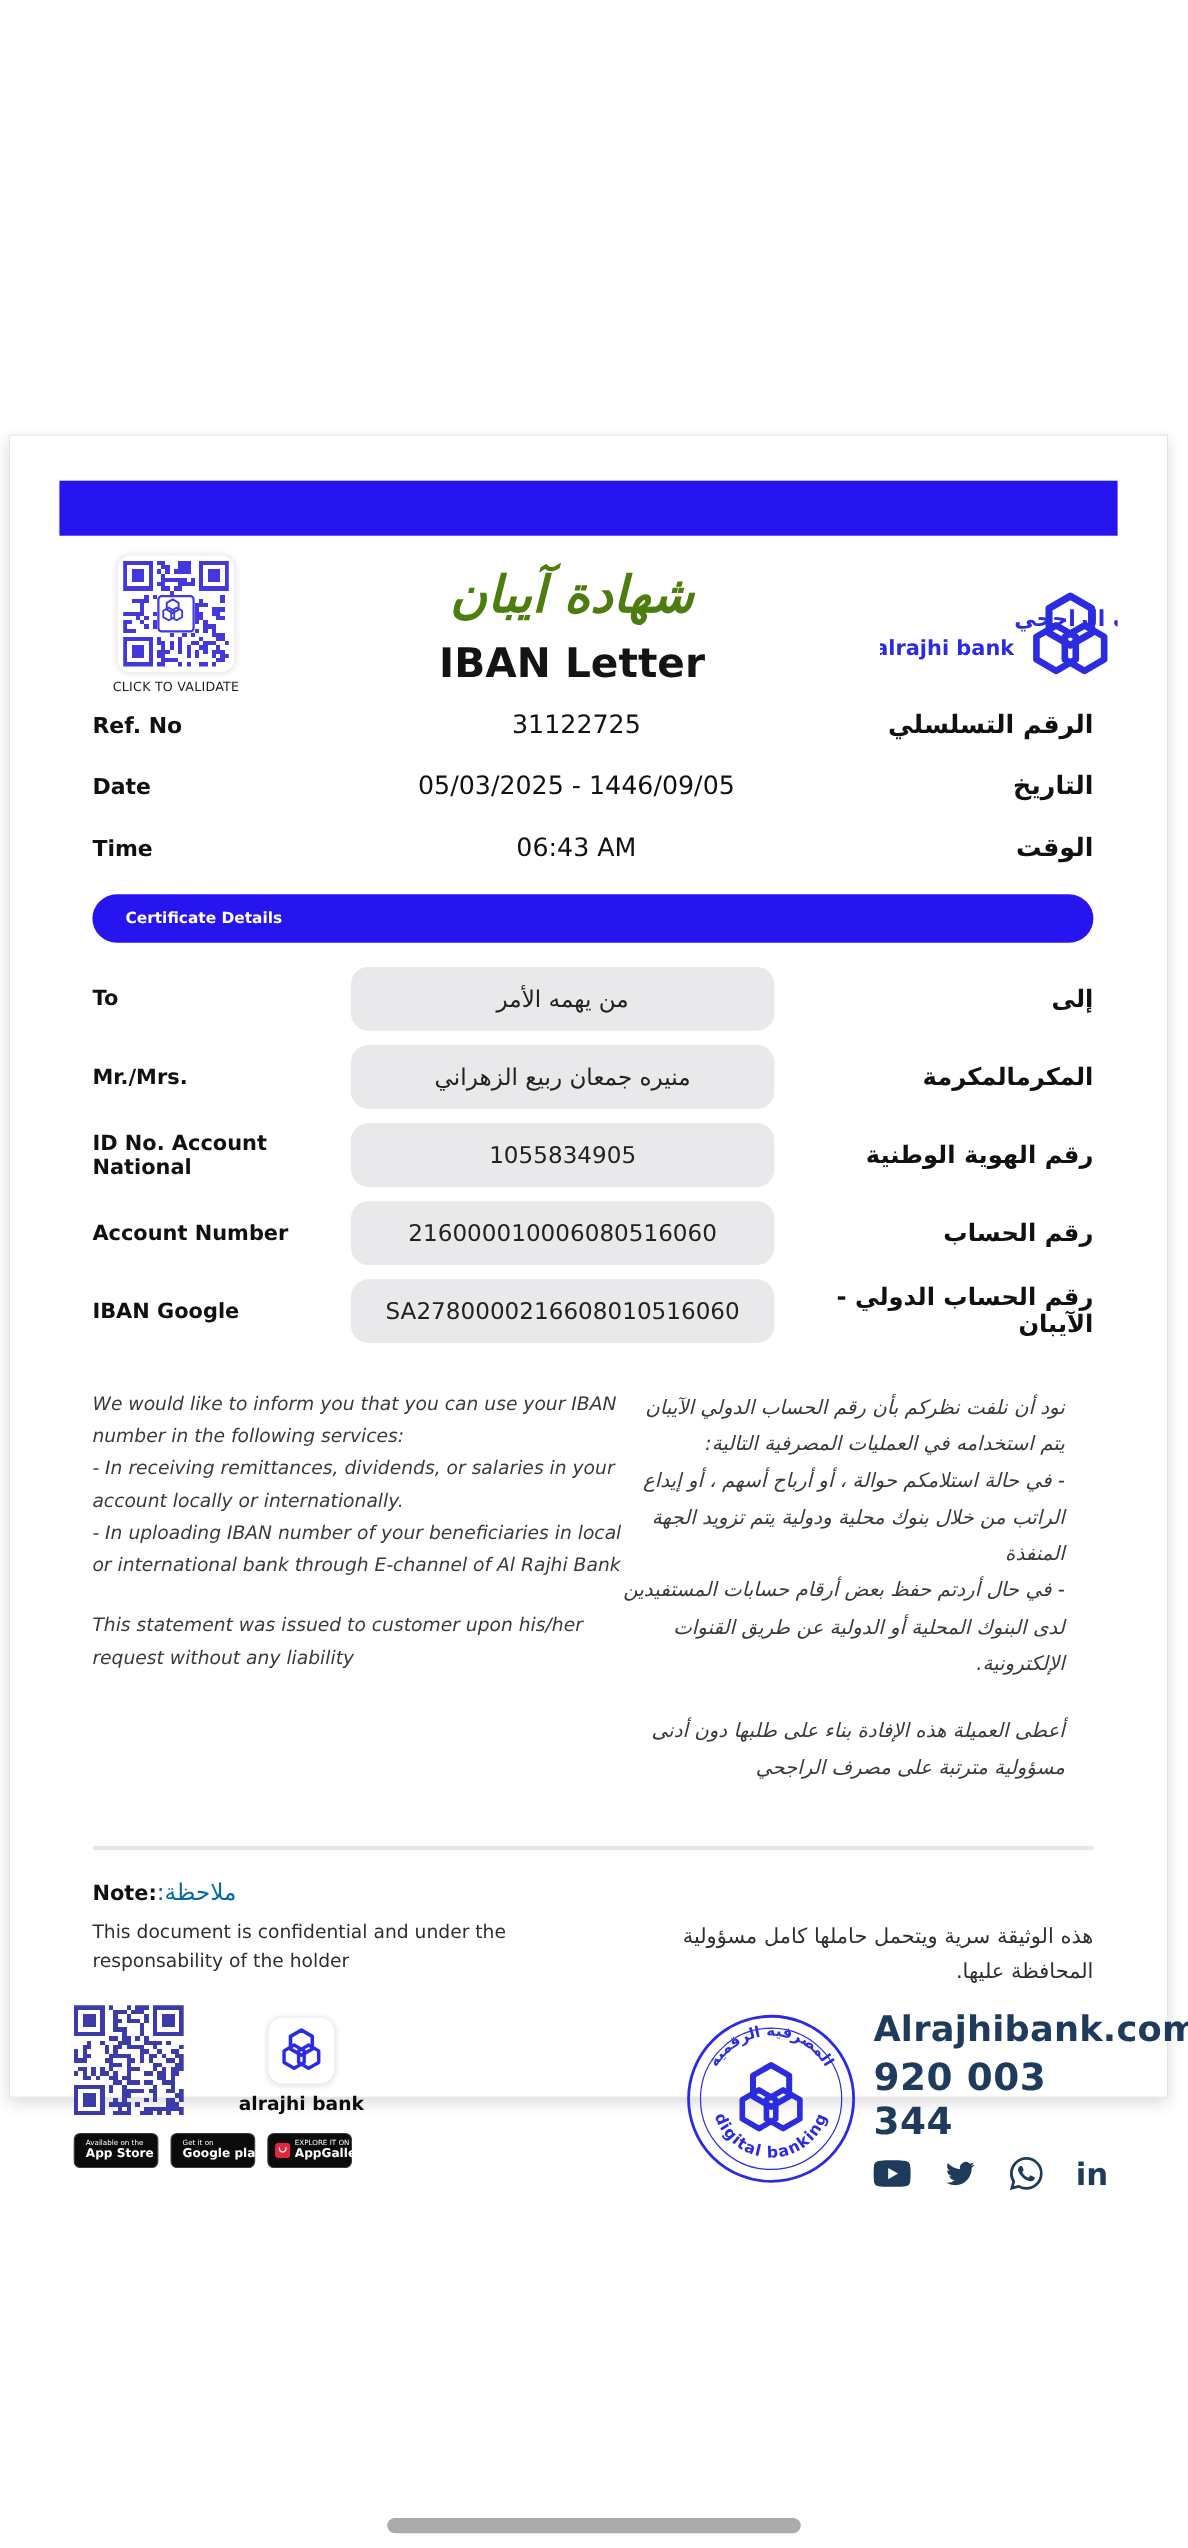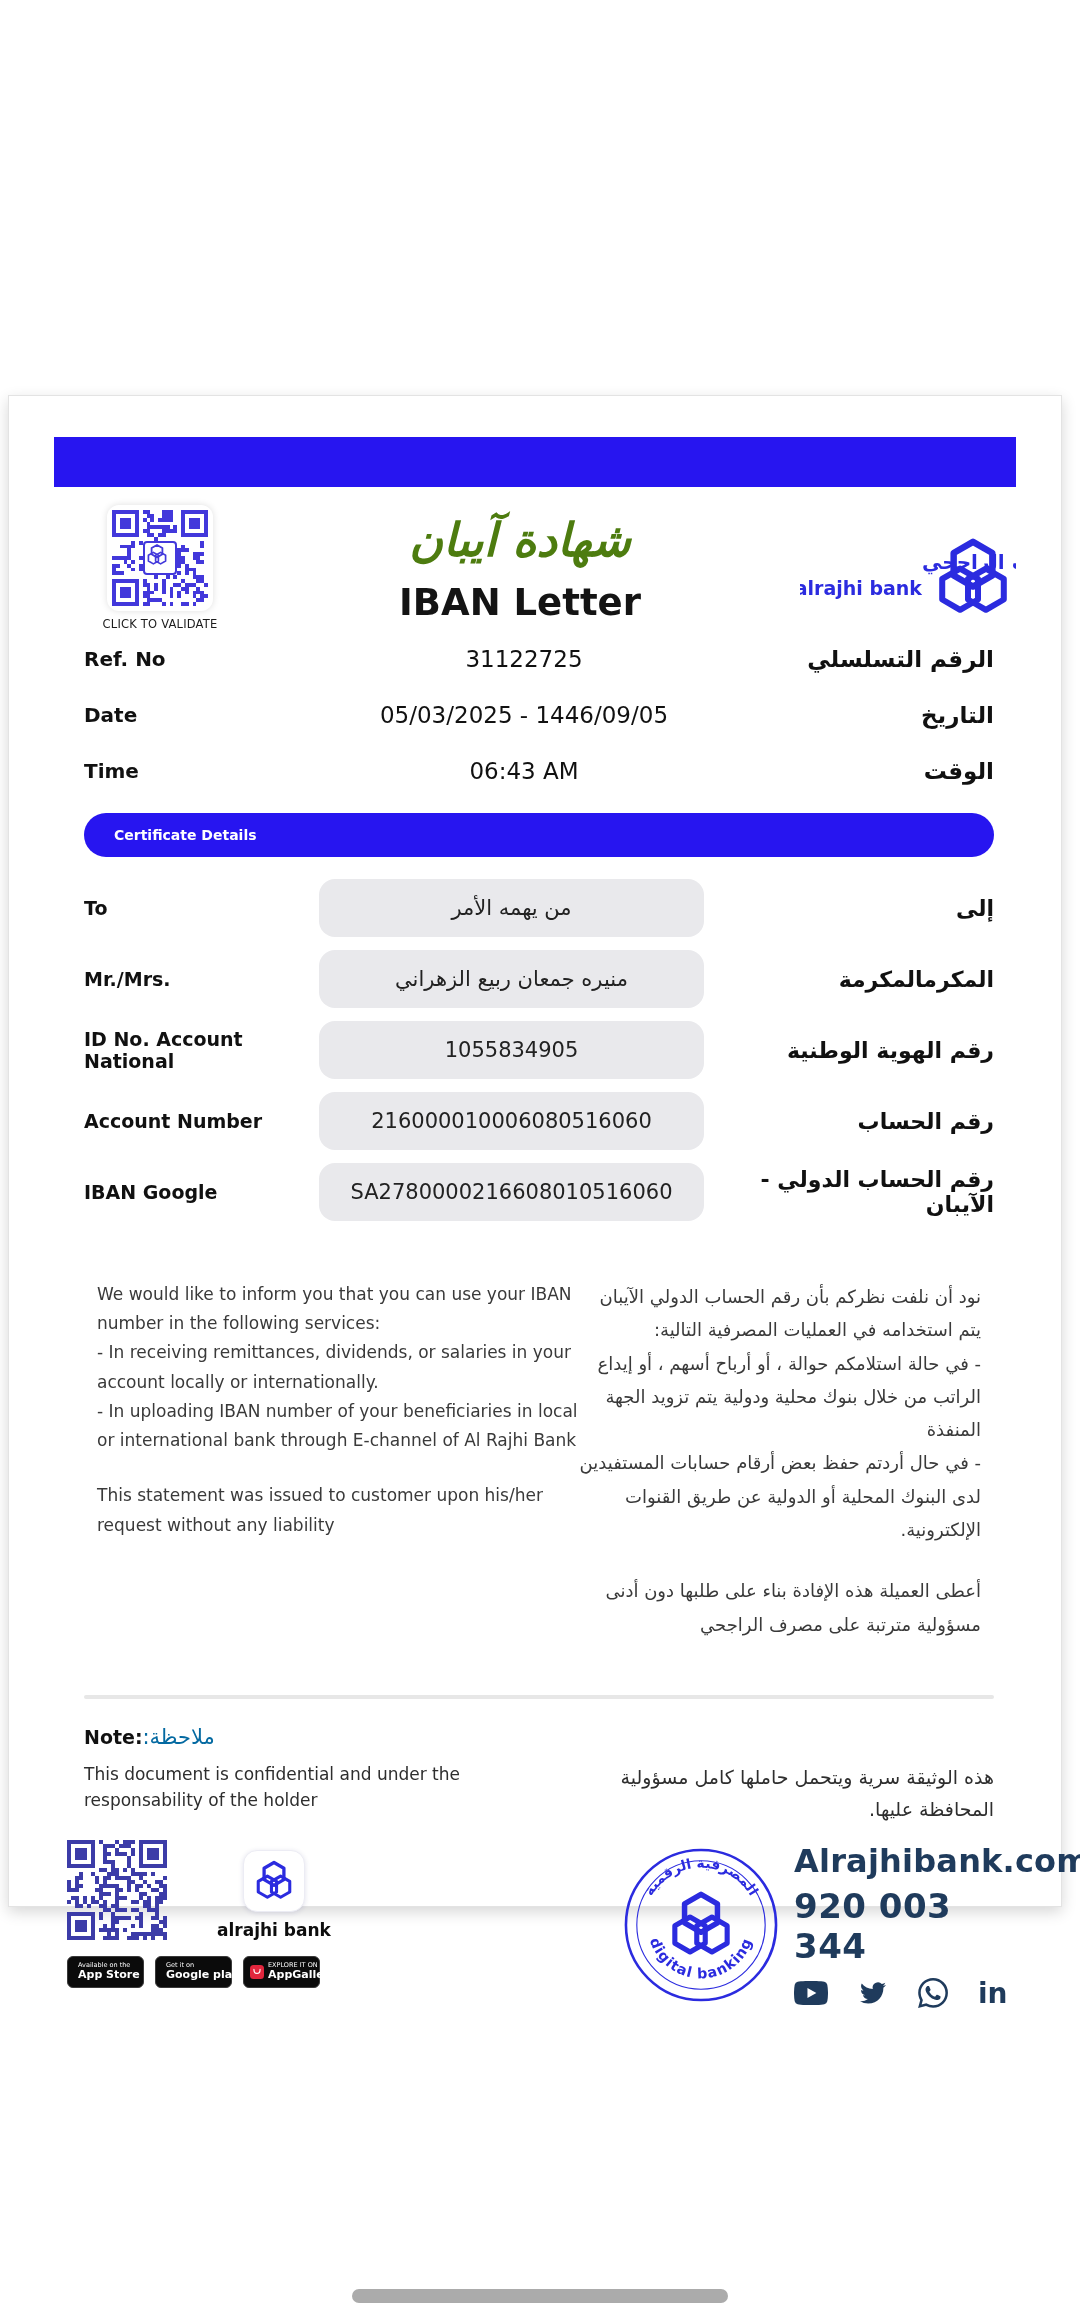--- a/index.html
+++ b/index.html
@@ -42,21 +42,21 @@
   .section-pill{margin:14px 22px 0 30px; height:44px; border-radius:22px; background:var(--accent);
     color:#fff; font-weight:bold; font-size:14px; line-height:44px; padding-left:30px;}
 
   .detail-row{display:grid; grid-template-columns:265px 385px 1fr; align-items:center; margin-top:13px; height:58px;}
   .detail-row.first{margin-top:22px;}
   .d-label{font-weight:bold; font-size:19px; padding-left:30px;}
   .d-pill{background:var(--pill); border-radius:16px; height:58px; line-height:58px;
     text-align:center; font-size:21px; color:#222;}
   .d-label-ar{text-align:right; font-weight:bold; font-size:22px; direction:rtl; padding-right:22px;}
 
-  .info-row{display:flex; justify-content:center; margin-top:59px;}
+  .info-row{display:flex; justify-content:flex-start; margin-top:42px;font-style:italic;}
   .info-en{width:482px; font-size:17px; line-height:1.72; color:#3a3a3a;}
   .info-en .closing{margin-top:26px;}
   .info-ar{width:402px; direction:rtl; text-align:right; font-size:18px; line-height:1.85; color:#3a3a3a;}
   .info-ar .closing{margin-top:28px;}
 
   .divider{margin:54px 22px 0 30px; height:4px; background:#e7e7e7; border-radius:2px;}
 
   .note-row{display:flex; margin-top:26px; align-items:baseline;}
   .note-label-en{font-weight:bold; font-size:19px;}
   .note-label-ar{font-size:21px; direction:rtl; color:#0369a1;}

